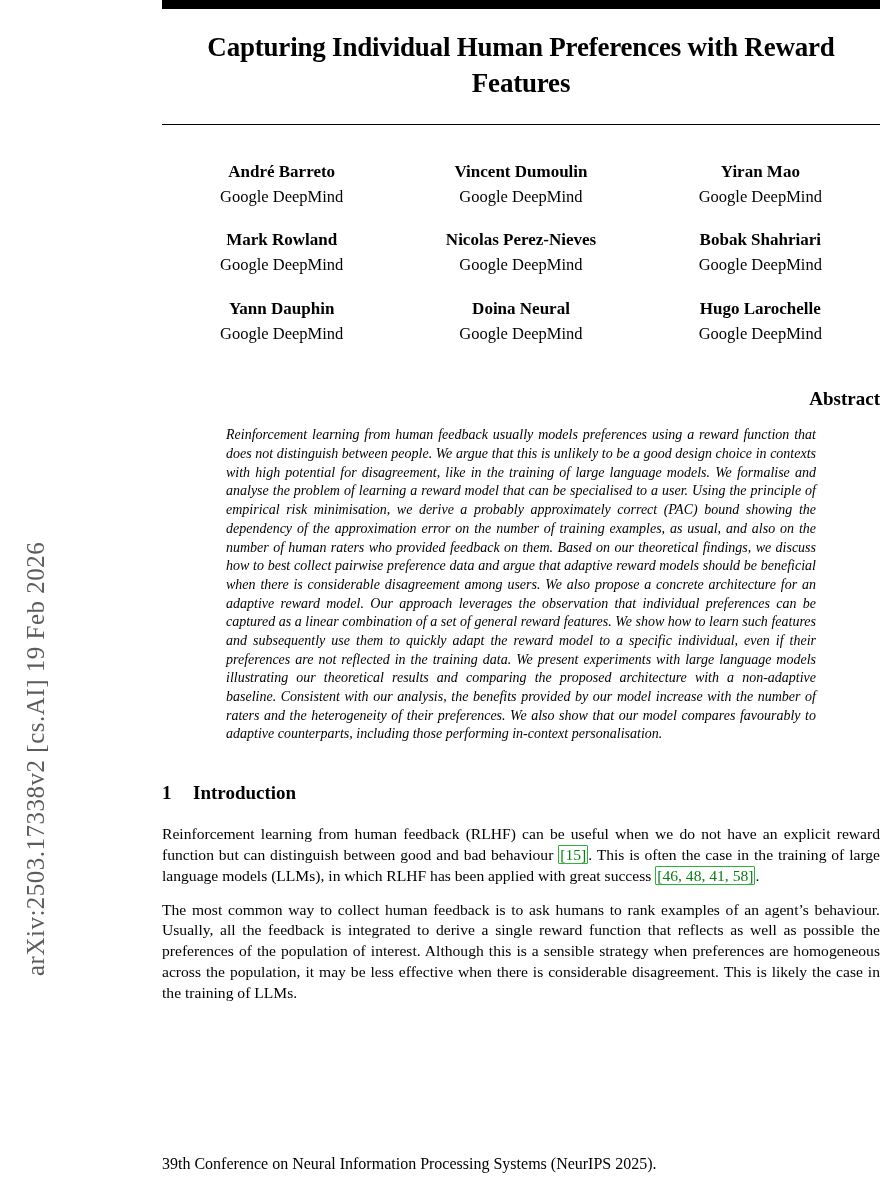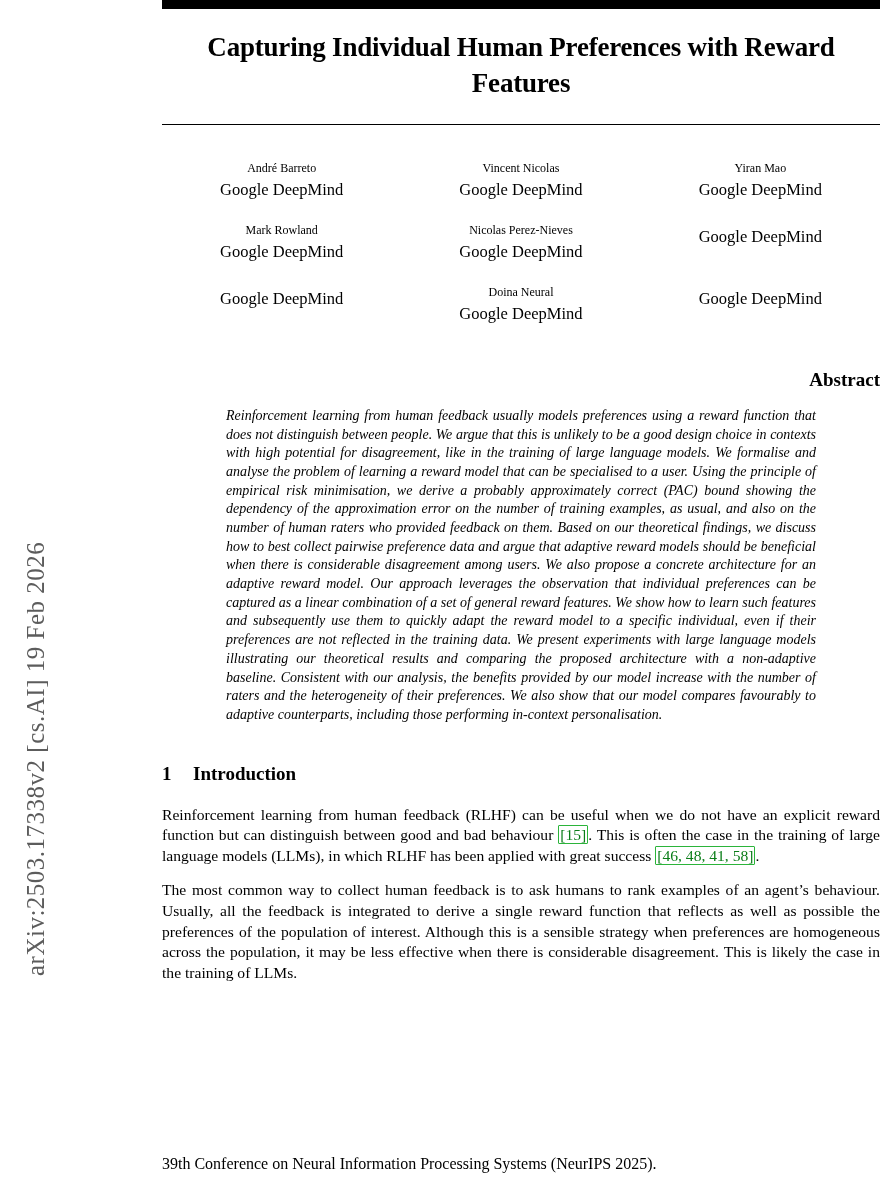--- a/index.html
+++ b/index.html
@@ -72,22 +72,22 @@
   .author-row {
     display: flex;
     justify-content: space-between;
     margin-bottom: 22px;
   }
   .author-cell {
     flex: 1 1 0;
     text-align: center;
   }
   .author-name {
-    font-size: 12px;
-    font-weight: normal;
+    font-size: 17px;
+    font-weight: bold;
     line-height: 1.3;
   }
   .author-affil {
     font-size: 16.5px;
     line-height: 1.3;
     margin-top: 3px;
   }
 
   .abstract-head {
     text-align: right;
@@ -157,52 +157,55 @@
   <div class="rule"></div>
 
   <div class="authors">
 
     <div class="author-row">
       <div class="author-cell">
         <div class="author-name">André Barreto</div>
         <div class="author-affil">Google DeepMind</div>
       </div>
       <div class="author-cell">
-        <div class="author-name">Vincent Nicolas</div>
+        <div class="author-name">Vincent Dumoulin</div>
         <div class="author-affil">Google DeepMind</div>
       </div>
       <div class="author-cell">
         <div class="author-name">Yiran Mao</div>
         <div class="author-affil">Google DeepMind</div>
       </div>
     </div>
 
     <div class="author-row">
       <div class="author-cell">
         <div class="author-name">Mark Rowland</div>
         <div class="author-affil">Google DeepMind</div>
       </div>
       <div class="author-cell">
         <div class="author-name">Nicolas Perez-Nieves</div>
         <div class="author-affil">Google DeepMind</div>
       </div>
       <div class="author-cell">
+        <div class="author-name">Bobak Shahriari</div>
         <div class="author-affil">Google DeepMind</div>
       </div>
     </div>
 
     <div class="author-row">
       <div class="author-cell">
+        <div class="author-name">Yann Dauphin</div>
         <div class="author-affil">Google DeepMind</div>
       </div>
       <div class="author-cell">
         <div class="author-name">Doina Neural</div>
         <div class="author-affil">Google DeepMind</div>
       </div>
       <div class="author-cell">
+        <div class="author-name">Hugo Larochelle</div>
         <div class="author-affil">Google DeepMind</div>
       </div>
     </div>
 
   </div>
 
   <div class="abstract-head">Abstract</div>
   <div class="abstract-body">Reinforcement learning from human feedback usually models preferences using a reward function that does not distinguish between people. We argue that this is unlikely to be a good design choice in contexts with high potential for disagreement, like in the training of large language models. We formalise and analyse the problem of learning a reward model that can be specialised to a user. Using the principle of empirical risk minimisation, we derive a probably approximately correct (PAC) bound showing the dependency of the approximation error on the number of training examples, as usual, and also on the number of human raters who provided feedback on them. Based on our theoretical findings, we discuss how to best collect pairwise preference data and argue that adaptive reward models should be beneficial when there is considerable disagreement among users. We also propose a concrete architecture for an adaptive reward model. Our approach leverages the observation that individual preferences can be captured as a linear combination of a set of general reward features. We show how to learn such features and subsequently use them to quickly adapt the reward model to a specific individual, even if their preferences are not reflected in the training data. We present experiments with large language models illustrating our theoretical results and comparing the proposed architecture with a non-adaptive baseline. Consistent with our analysis, the benefits provided by our model increase with the number of raters and the heterogeneity of their preferences. We also show that our model compares favourably to adaptive counterparts, including those performing in-context personalisation.</div>
 
   <div class="section-head">

